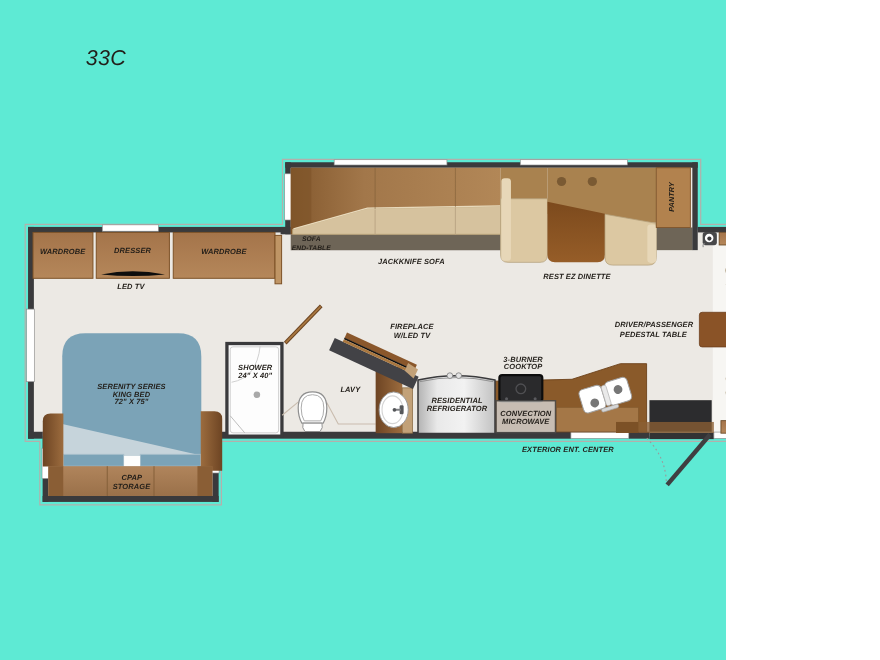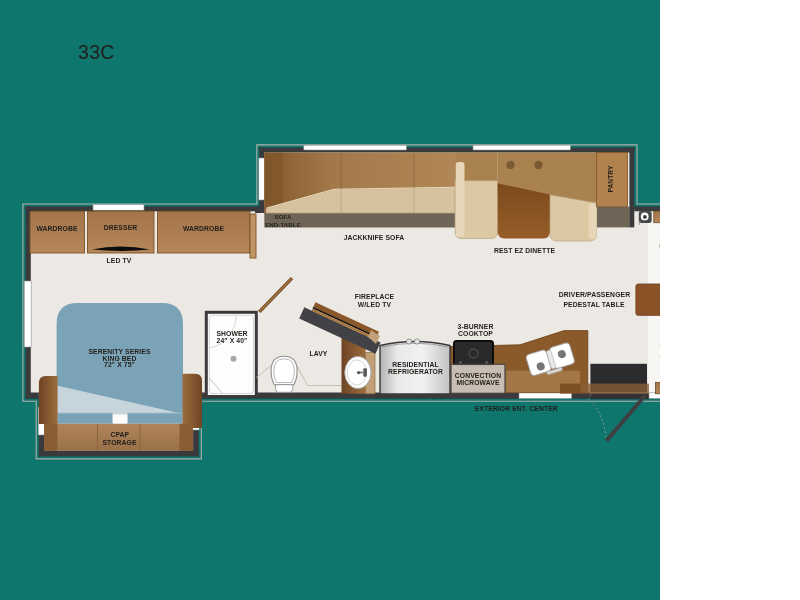--- a/index.html
+++ b/index.html
@@ -1,16 +1,16 @@
 <!DOCTYPE html>
 <html><head>
 <meta charset="utf-8">
 <style>
 html,body{margin:0;padding:0;background:#fff;}
-#page{position:relative;width:660px;height:600px;background:#0f766e;overflow:hidden;}
+#page{position:relative;width:660px;height:600px;background:#5eead4;overflow:hidden;font-style:italic;}
 text{font-family:"Liberation Sans",sans-serif;font-weight:bold;fill:#221e19;}
 .lb{font-size:6.8px;letter-spacing:.1px;}
 .lw{font-size:6.1px;fill:#fff;letter-spacing:.1px;}
 </style>
 </head>
 <body>
 <div id="page">
 <svg width="800" height="600" viewBox="0 0 800 600">
 <defs>
 <linearGradient id="gwood" x1="0" y1="0" x2="0" y2="1">

